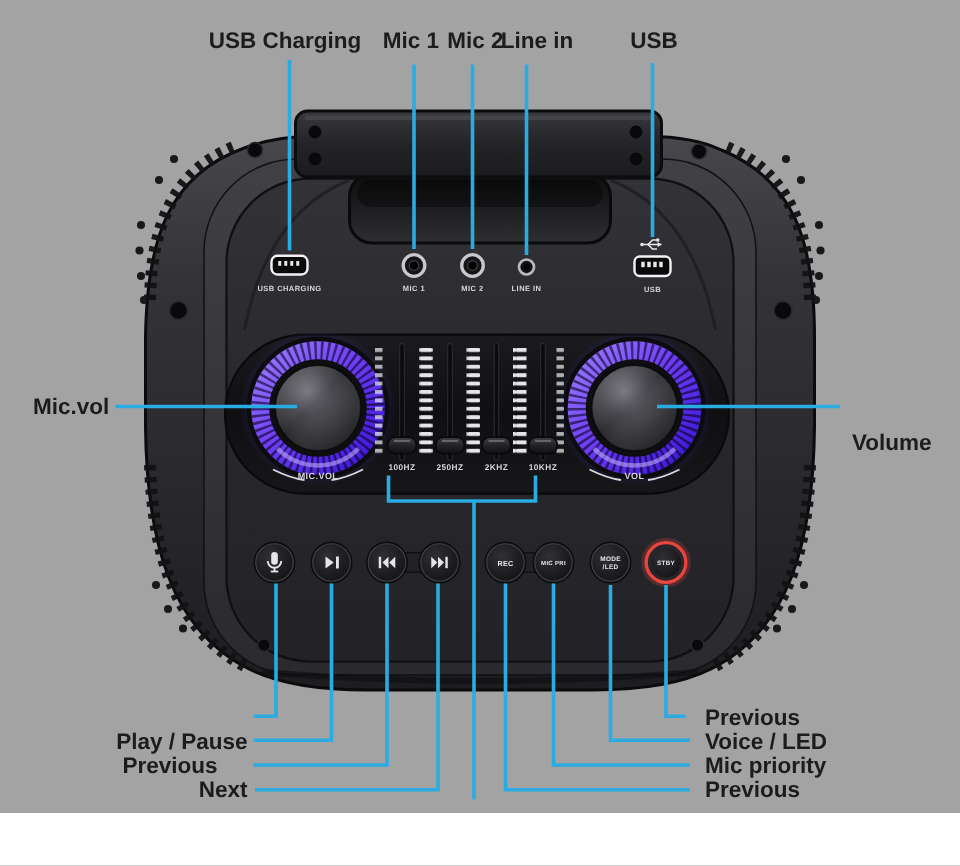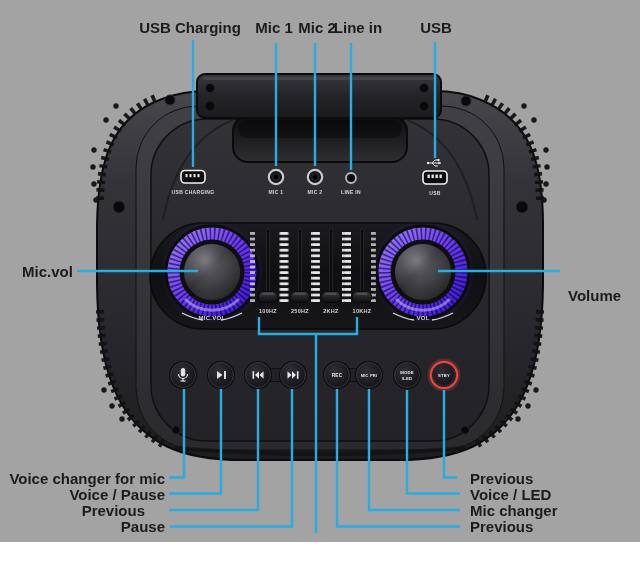--- a/index.html
+++ b/index.html
@@ -356,24 +356,23 @@
 
   <div class="lbl ctr" style="left:190px;top:19px;">USB Charging</div>
   <div class="lbl ctr" style="left:274px;top:19px;">Mic 1</div>
   <div class="lbl ctr" style="left:317px;top:19px;">Mic 2</div>
   <div class="lbl ctr" style="left:358px;top:19px;">Line in</div>
   <div class="lbl ctr" style="left:436px;top:19px;">USB</div>
 
   <div class="lbl" style="left:22px;top:263px;">Mic.vol</div>
   <div class="lbl" style="left:568px;top:263px;margin-top:24px;">Volume</div>
 
-  <div class="lbl rgt" style="right:475px;top:470px;">Voice changer for mic</div>
-  <div class="lbl rgt" style="right:475px;top:486px;">Voice / Pause</div>
+  <div class="lbl rgt" style="right:475px;top:486px;">Play / Pause</div>
   <div class="lbl rgt" style="right:495px;top:502px;">Previous</div>
-  <div class="lbl rgt" style="right:475px;top:518px;">Pause</div>
+  <div class="lbl rgt" style="right:475px;top:518px;">Next</div>
 
 
   <div class="lbl" style="left:470px;top:470px;">Previous</div>
   <div class="lbl" style="left:470px;top:486px;">Voice / LED</div>
-  <div class="lbl" style="left:470px;top:502px;">Mic changer</div>
+  <div class="lbl" style="left:470px;top:502px;">Mic priority</div>
   <div class="lbl" style="left:470px;top:518px;">Previous</div>
 
 </div>
 
 </body></html>

